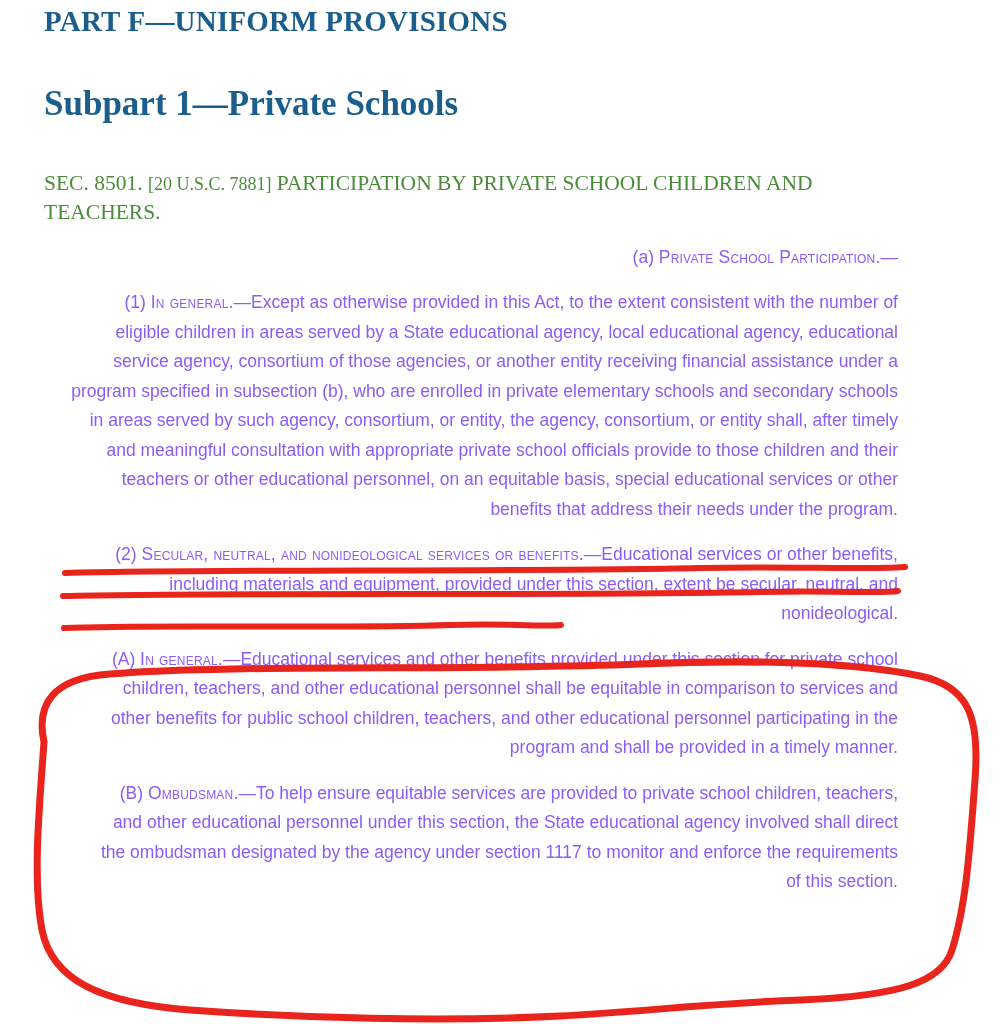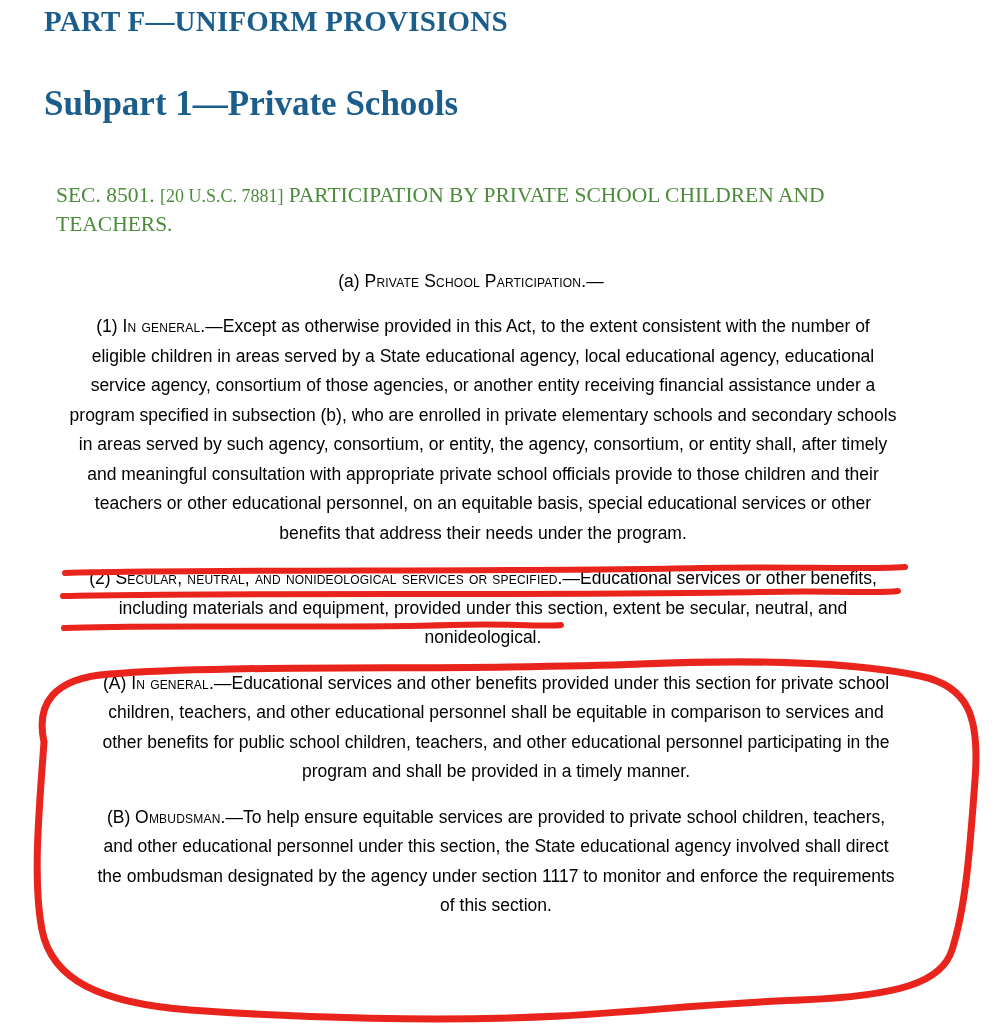--- a/index.html
+++ b/index.html
@@ -38,34 +38,34 @@
     font-size: 35px;
     color: #1b5e8c;
     margin: 0;
     padding-top: 44px;
     line-height: 1.2;
   }
   .sec-heading {
     font-family: "Liberation Serif", serif;
     font-size: 21.5px;
     color: #4b8b3b;
-    margin: 12px;
+    margin: 0;
     padding-top: 44px;
     line-height: 1.35;
     font-weight: normal;
   }
   .sec-heading .sec-label { font-weight: normal; }
   .sec-heading .usc { font-size: 18px; }
   p.body-text {
     font-size: 17.5px;
     line-height: 29.5px;
-    color: #000000;
+    color: #8b5cf6;
     margin: 0;
     padding-top: 16px;
-    text-align: center;
+    text-align: right;
   }
   p.lvl1 { padding-left: 24px; }
   p.lvl2 { padding-left: 50px; }
   p.lvl0 { padding-left: 0px; }
   .sc {
     font-variant: small-caps;
     letter-spacing: 0.2px;
   }
   
   .annot-layer {
@@ -97,21 +97,21 @@
     <span class="sc">Private School Participation.</span><span>—</span>
   </p>
 
   <p class="body-text lvl1">
     <span>(1)</span>
     <span class="sc">In general.</span><span>—</span><span>Except as otherwise provided in this Act, to the extent consistent with the number of eligible children in areas served by a State educational agency, local educational agency, educational service agency, consortium of those agencies, or another entity receiving financial assistance under a program specified in subsection (b), who are enrolled in private elementary schools and secondary schools in areas served by such agency, consortium, or entity, the agency, consortium, or entity shall, after timely and meaningful consultation with appropriate private school officials provide to those children and their teachers or other educational personnel, on an equitable basis, special educational services or other benefits that address their needs under the program.</span>
   </p>
 
   <p class="body-text lvl1">
     <span>(2)</span>
-    <span class="sc">Secular, neutral, and nonideological services or specified.</span><span>—</span><span>Educational services or other benefits, including materials and equipment, provided under this section, extent be secular, neutral, and nonideological.</span>
+    <span class="sc">Secular, neutral, and nonideological services or benefits.</span><span>—</span><span>Educational services or other benefits, including materials and equipment, provided under this section, extent be secular, neutral, and nonideological.</span>
   </p>
 
 
   <p class="body-text lvl2">
     <span>(A)</span>
     <span class="sc">In general.</span><span>—</span><span>Educational services and other benefits provided under this section for private school children, teachers, and other educational personnel shall be equitable in comparison to services and other benefits for public school children, teachers, and other educational personnel participating in the program and shall be provided in a timely manner.</span>
   </p>
 
   <p class="body-text lvl2">
     <span>(B)</span>

